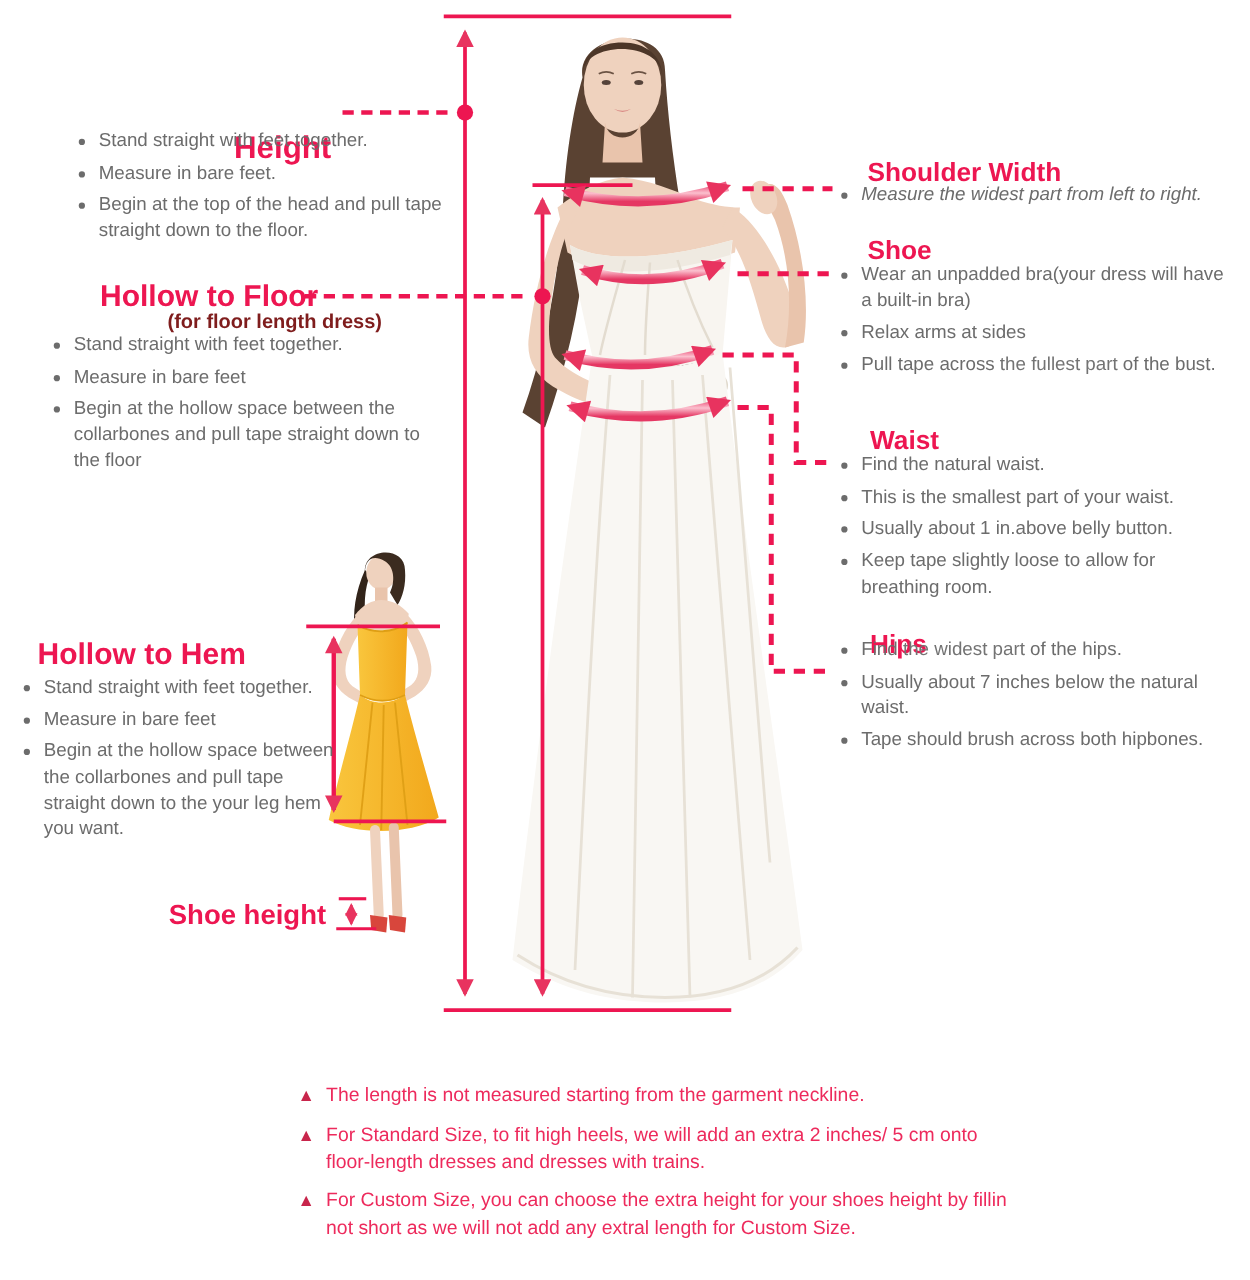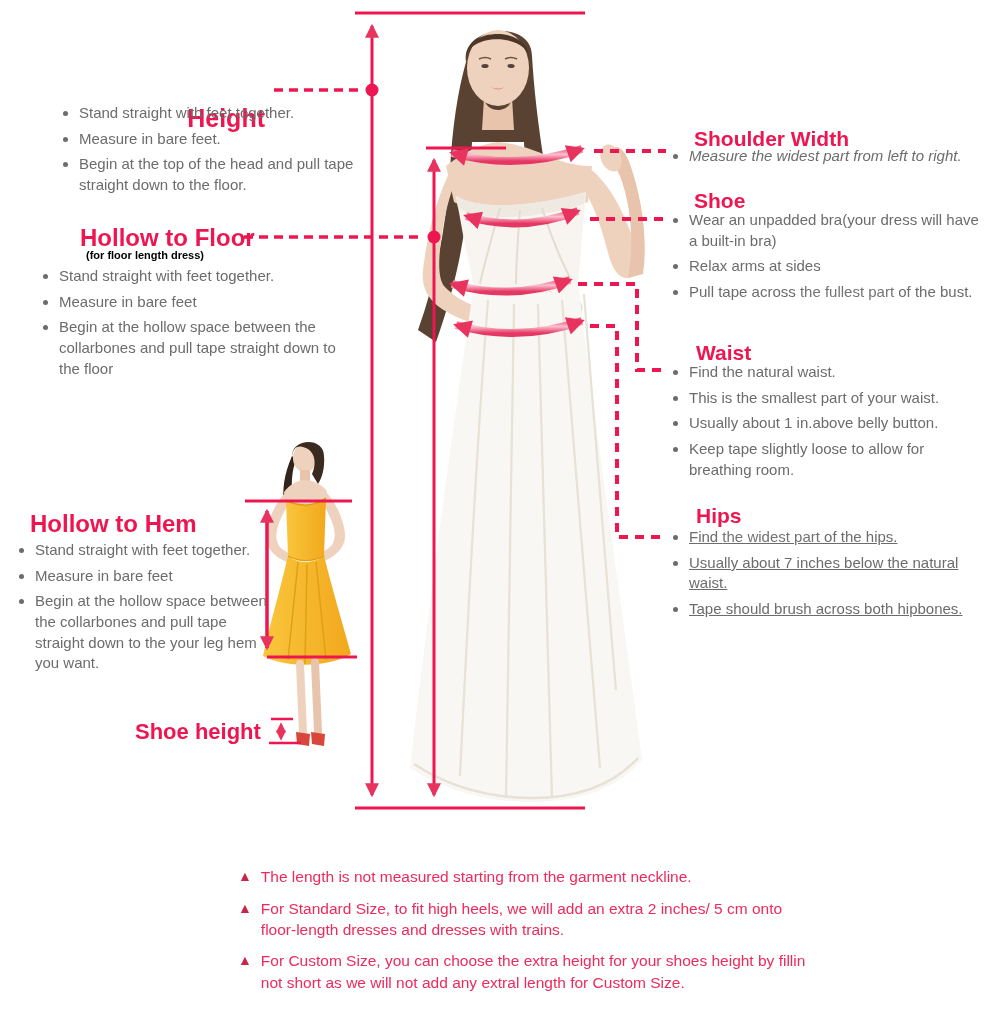--- a/index.html
+++ b/index.html
@@ -5,21 +5,21 @@
   html,body{margin:0;padding:0;background:#fff;}
   .canvas{
     position:relative;width:1000px;height:1024px;background:#fff;overflow:hidden;
     font-family:"Liberation Sans","DejaVu Sans",sans-serif;color:#6C6C6C;
   }
   .abs{position:absolute;}
   .title{color:#ED1651;font-weight:bold;white-space:nowrap;z-index:3;}
   .t-big{font-size:25px;margin-top:30px;}
   .t-mid{font-size:24px;}
   .t-right{font-size:21px;}
-  .sub{color:#000000;font-weight:bold;font-size:11px;z-index:3;}
+  .sub{color:#7f1d1d;font-weight:bold;font-size:16px;z-index:3;margin-left:48px;}
   ul.blist{list-style:none;margin:0;padding:0;font-size:15px;line-height:1.38;z-index:3;}
   ul.blist li{position:relative;padding-left:17px;margin-bottom:5px;}
   ul.blist li::before{content:"";position:absolute;left:1px;top:8px;width:5px;height:5px;border-radius:50%;background:#6C6C6C;}
   .hl{color:#737373;}
   .notes{z-index:3;}
   .note{display:flex;gap:9px;margin-bottom:10px;color:#ED2A5C;font-size:15.5px;line-height:1.38;}
   .note .tri{color:#C8254B;font-size:14px;line-height:1.55;flex:0 0 auto;}
   .note .ntext span{display:block;}
   svg.layer{position:absolute;left:0;top:0;z-index:2;}
   svg.fig{position:absolute;z-index:1;}
@@ -213,21 +213,21 @@
 
   <div class="abs title t-right" style="left:696px;top:341px;">Waist</div>
   <ul class="abs blist" style="left:672px;top:362px;width:318px;">
     <li><span>Find the natural waist.</span></li>
     <li><span>This is the smallest part of your waist.</span></li>
     <li><span>Usually about 1 in.above belly button.</span></li>
     <li><span>Keep tape slightly loose to allow for breathing room.</span></li>
   </ul>
 
   <div class="abs title t-right" style="left:696px;top:504px;">Hips</div>
-  <ul class="abs blist" style="left:672px;top:527px;width:312px;text-decoration:underline;">
+  <ul class="abs blist" style="left:672px;top:510px;width:312px;">
     <li><span>Find </span><span class="hl">the widest part</span><span> of the hips.</span></li>
     <li><span>Usually about 7 inches below the natural waist.</span></li>
     <li><span>Tape should brush across both hipbones.</span></li>
   </ul>
 
   <div class="abs notes" style="left:238px;top:866px;width:620px;">
     <div class="note">
       <span class="tri">▲</span>
       <div class="ntext">
           <span>The length is not measured starting from the garment neckline.</span>

